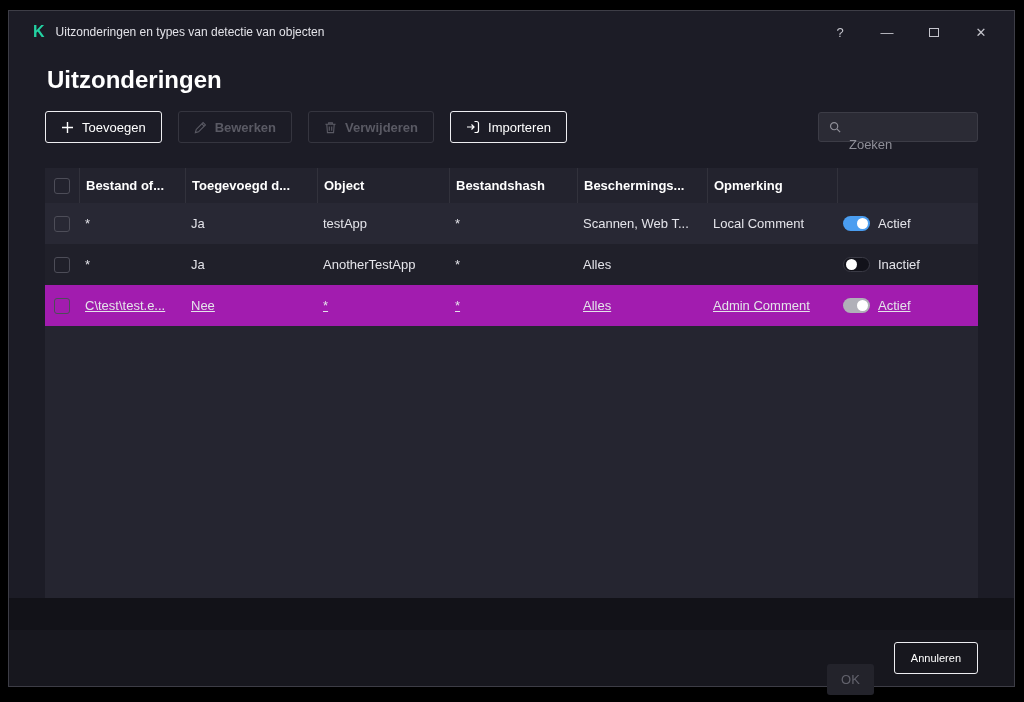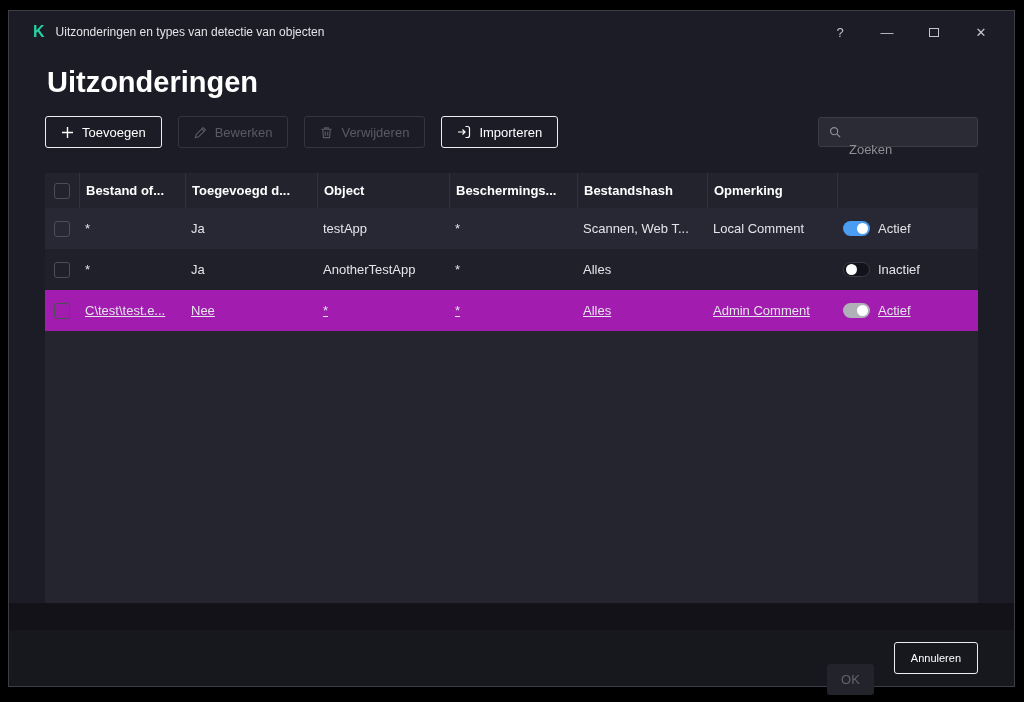--- a/index.html
+++ b/index.html
@@ -52,21 +52,21 @@
   }
   .maximize-box {
     width: 10px; height: 9px;
     border: 1px solid #c4c4cc;
     display: inline-block;
   }
   
   .main { flex: none; }
   .page-title {
     margin: 13px 0 0 38px;
-    font-size: 29px;
+    font-size: 24px;
     font-weight: bold;
     color: #ffffff;
   }
   .toolbar {
     display: flex;
     align-items: center;
     margin: 17px 36px 0 36px;
     gap: 16px;
   }
   .btn {
@@ -82,20 +82,21 @@
     align-items: center;
     gap: 8px;
     cursor: pointer;
     white-space: nowrap;
   }
   .btn svg { flex: none; }
   .btn.disabled {
     border-color: #35353f;
     color: #5a5a64;
     cursor: default;
+    font-weight: bold;
   }
   .search-box {
     margin-left: auto;
     width: 160px;
     height: 30px;
     background: #2b2b35;
     border: 1px solid #3c3c46;
     border-radius: 3px;
     display: flex;
     align-items: center;
@@ -272,22 +273,22 @@
     </div>
 
     <div class="table">
       <div class="thead">
         <div class="cell cb-cell">
             <span class="cb"></span>
           </div>
         <div class="cell">Bestand of...</div>
         <div class="cell">Toegevoegd d...</div>
         <div class="cell">Object</div>
+        <div class="cell">Bestandshash</div>
         <div class="cell">Beschermings...</div>
-        <div class="cell">Bestandshash</div>
         <div class="cell">Opmerking</div>
         <div class="cell"></div>
       </div>
 
       <div class="trow row-a">
         <div class="cell cb-cell">
             <span class="cb"></span>
           </div>
         <div class="cell">*</div>
         <div class="cell">Ja</div>

